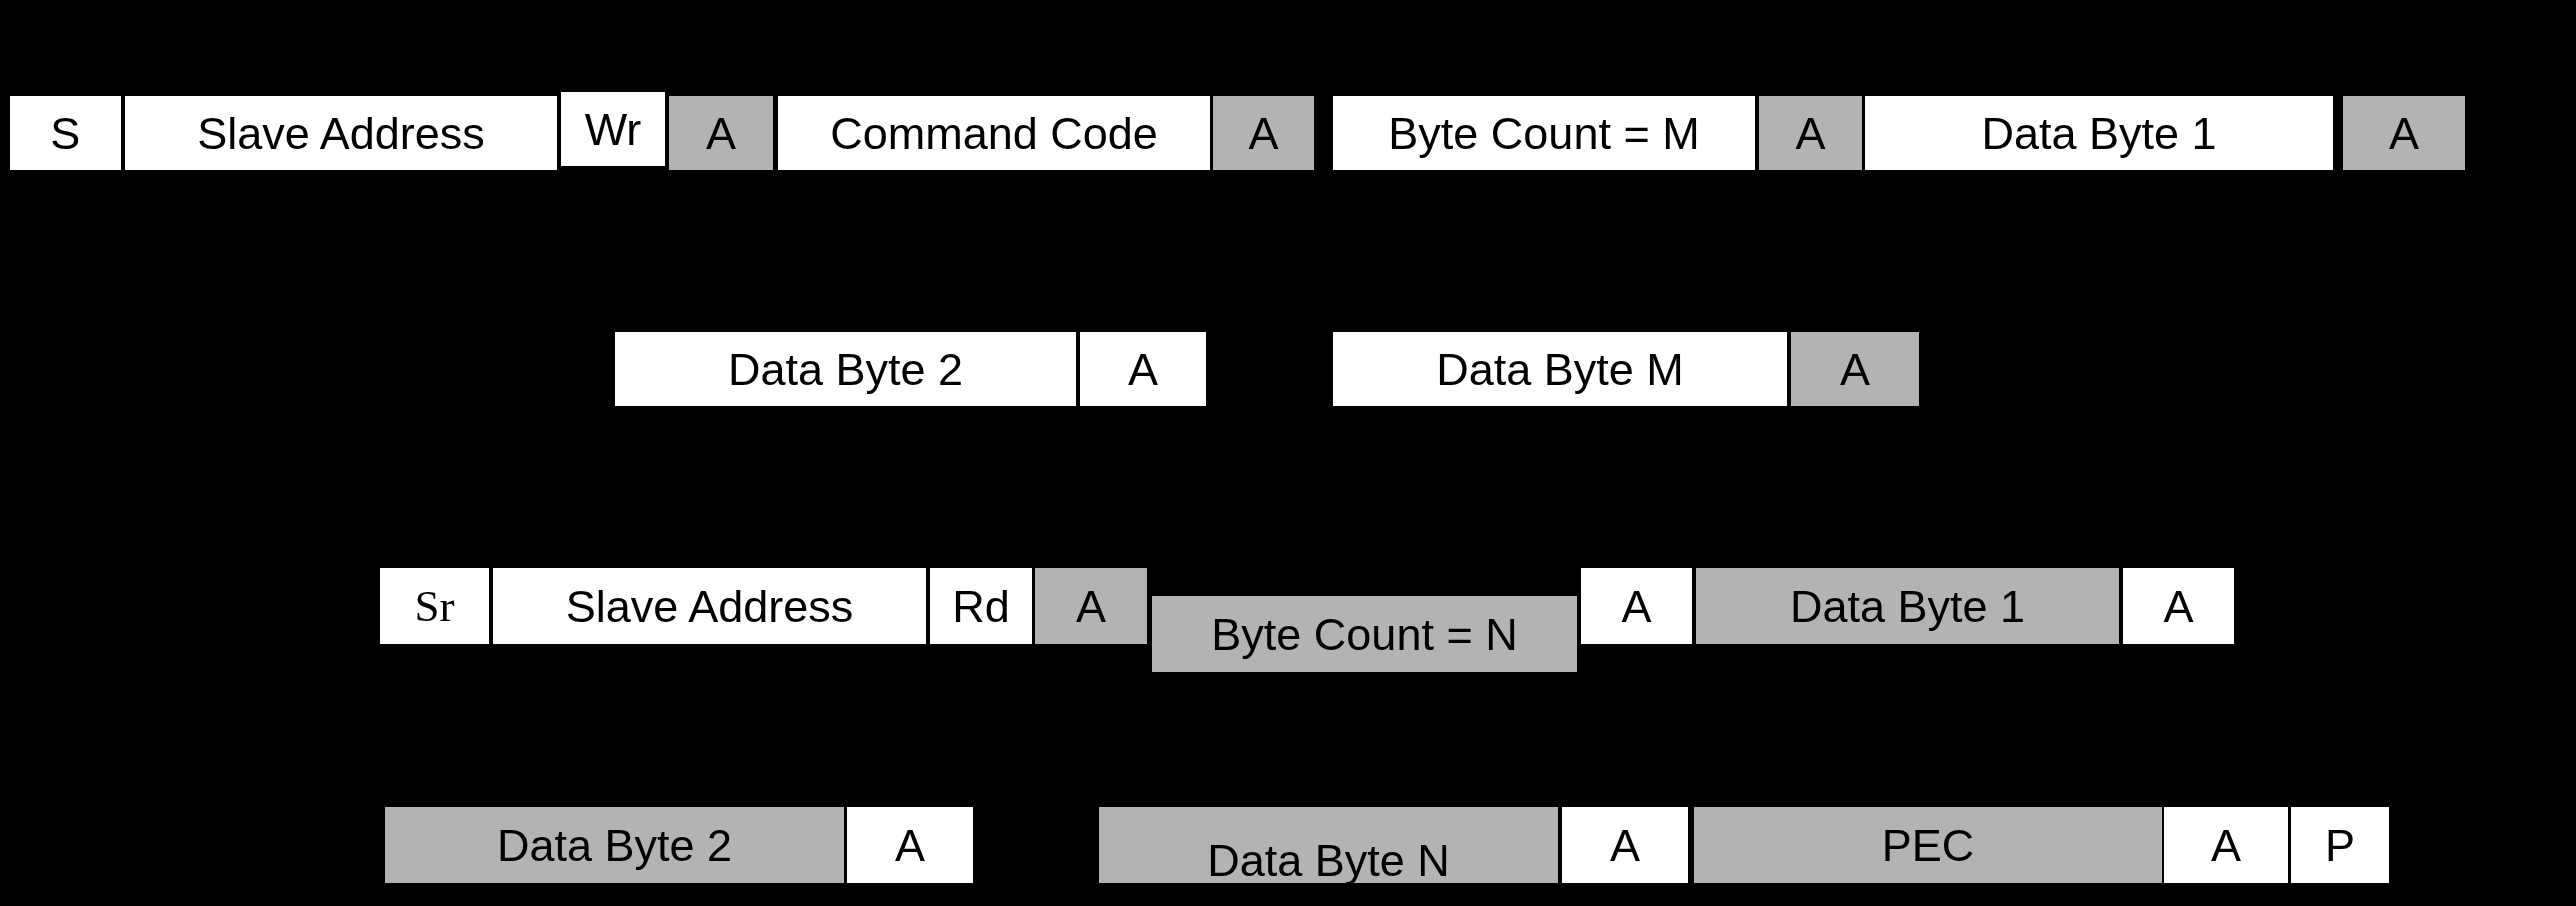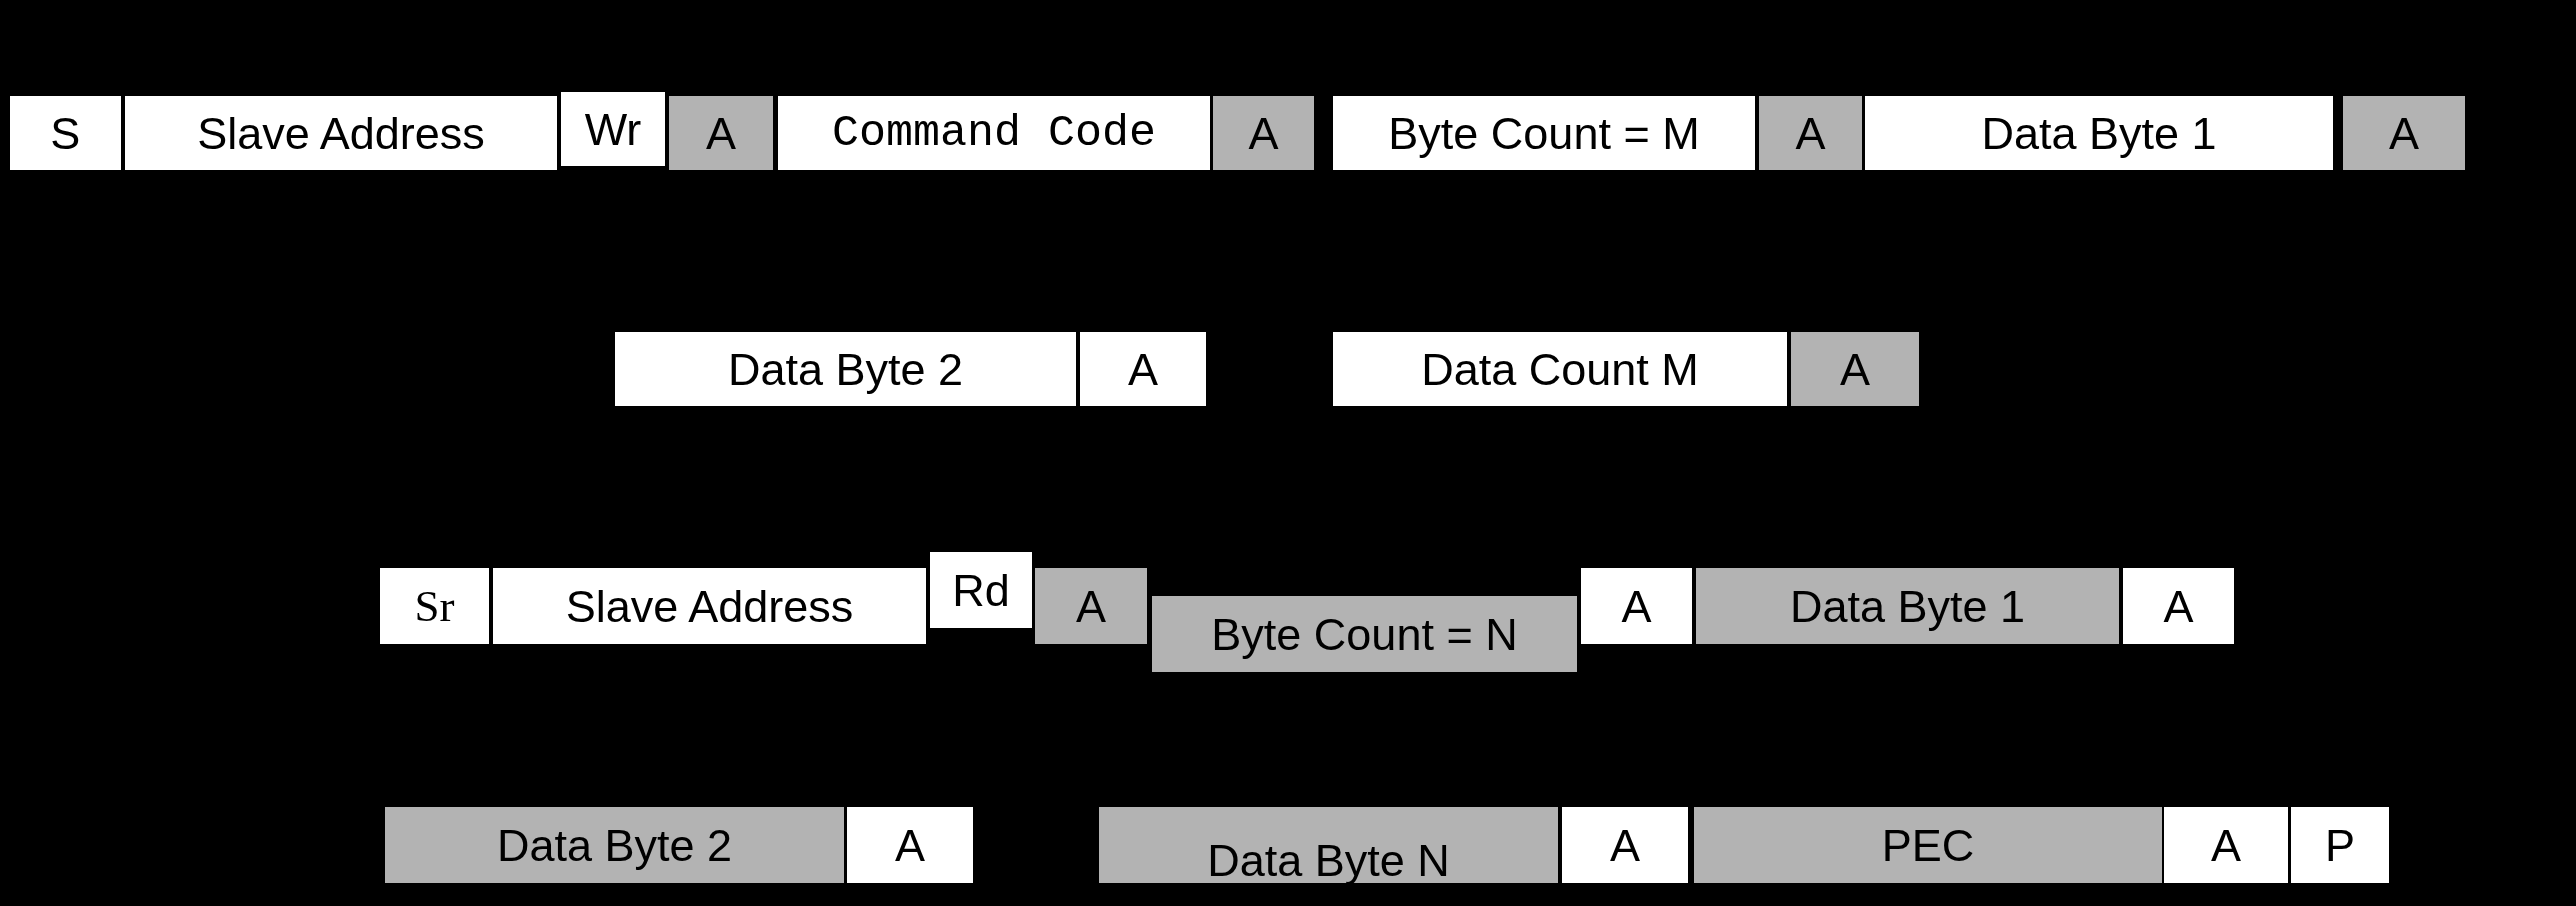--- a/index.html
+++ b/index.html
@@ -40,21 +40,21 @@
     </div>
     <div class="frame-box master" style="left: 123px; top: 94px; width: 436px; height: 78px;">
       <span>Slave Address</span>
     </div>
     <div class="frame-box master" style="left: 559px; top: 90px; width: 108px; height: 78px;">
       <span>Wr</span>
     </div>
     <div class="frame-box slave" style="left: 667px; top: 94px; width: 108px; height: 78px;">
       <span>A</span>
     </div>
-    <div class="frame-box master" style="left: 776px; top: 94px; width: 436px; height: 78px; font-family: Liberation Mono, monospace;">
+    <div class="frame-box master" style="left: 776px; top: 94px; width: 436px; height: 78px;">
       <span>Command Code</span>
     </div>
     <div class="frame-box slave" style="left: 1211px; top: 94px; width: 105px; height: 78px;">
       <span>A</span>
     </div>
     <div class="frame-box master" style="left: 1331px; top: 94px; width: 426px; height: 78px;">
       <span>Byte Count = M</span>
     </div>
     <div class="frame-box slave" style="left: 1757px; top: 94px; width: 107px; height: 78px;">
       <span>A</span>
@@ -65,32 +65,32 @@
     <div class="frame-box slave" style="left: 2341px; top: 94px; width: 126px; height: 78px;">
       <span>A</span>
     </div>
     <div class="frame-box master" style="left: 613px; top: 330px; width: 465px; height: 78px;">
       <span>Data Byte 2</span>
     </div>
     <div class="frame-box master" style="left: 1078px; top: 330px; width: 130px; height: 78px;">
       <span>A</span>
     </div>
     <div class="frame-box master" style="left: 1331px; top: 330px; width: 458px; height: 78px;">
-      <span>Data Count M</span>
+      <span>Data Byte M</span>
     </div>
     <div class="frame-box slave" style="left: 1789px; top: 330px; width: 132px; height: 78px;">
       <span>A</span>
     </div>
     <div class="frame-box master" style="left: 378px; top: 566px; width: 113px; height: 80px; font-family: Liberation Serif, serif;">
       <span>Sr</span>
     </div>
     <div class="frame-box master" style="left: 491px; top: 566px; width: 437px; height: 80px;">
       <span>Slave Address</span>
     </div>
-    <div class="frame-box master" style="left: 928px; top: 550px; width: 106px; height: 80px; justify-content: center;">
+    <div class="frame-box master" style="left: 928px; top: 566px; width: 106px; height: 80px; justify-content: center;">
       <span>Rd</span>
     </div>
     <div class="frame-box slave" style="left: 1033px; top: 566px; width: 116px; height: 80px;">
       <span>A</span>
     </div>
     <div class="frame-box slave" style="left: 1150px; top: 594px; width: 429px; height: 80px;">
       <span>Byte Count = N</span>
     </div>
     <div class="frame-box master" style="left: 1579px; top: 566px; width: 115px; height: 80px;">
       <span>A</span>

